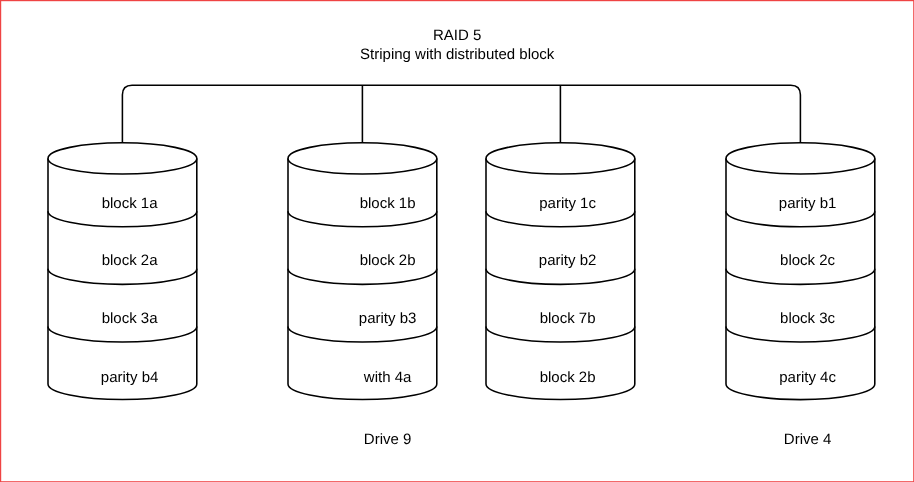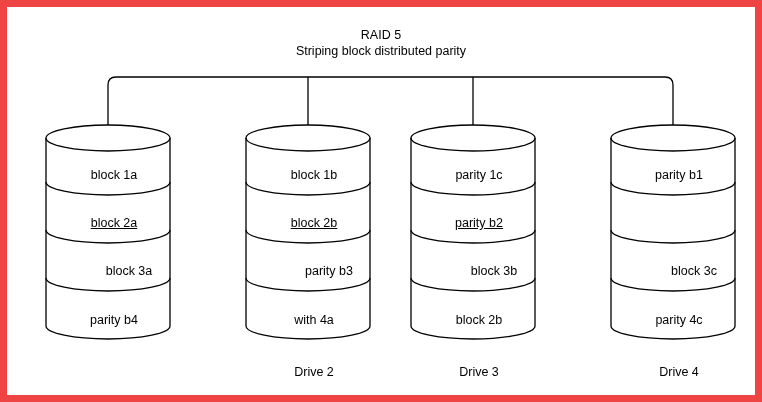--- a/index.html
+++ b/index.html
@@ -5,21 +5,21 @@
   html, body {
     margin: 0;
     padding: 0;
     background: #ffffff;
   }
   .canvas {
     position: relative;
     width: 762px;
     height: 402px;
     box-sizing: border-box;
-    border: 7px solid #ef4444;
+    border: 1px solid #ef4444;
     background: #ffffff;
     font-family: "Liberation Sans", "DejaVu Sans", sans-serif;
     color: #000000;
     overflow: hidden;
   }
   .diagram-svg {
     position: absolute;
     top: 0;
     left: 0;
   }
@@ -36,27 +36,27 @@
     position: absolute;
     width: 136px;
     height: 16px;
     line-height: 16px;
     text-align: center;
     font-size: 12.5px;
     white-space: nowrap;
   }
   
   .col-1 { left: 39px; }
-  .col-2 { left: 239px; }
+  .col-2 { left: 254px; }
   .col-3 { left: 404px; }
   .col-4 { left: 604px; }
   
   .row-1 { top: 160px; }
-  .row-2 { top: 208px; text-decoration: underline; }
-  .row-3 { top: 256px; margin-left: 15px; }
+  .row-2 { top: 208px; }
+  .row-3 { top: 256px; }
   .row-4 { top: 305px; }
   .row-drive { top: 357px; }
 </style>
 </head>
 <body>
 
 <div class="canvas">
 
   <svg class="diagram-svg" width="762" height="402" viewBox="0 0 762 402">
     <g fill="none" stroke="#000000" stroke-width="1.3">
@@ -96,38 +96,38 @@
         <path d="M 604 131 A 62 13 0 0 0 728 131"></path>
         <path d="M 604 175 A 62 13 0 0 0 728 175"></path>
         <path d="M 604 223 A 62 13 0 0 0 728 223"></path>
         <path d="M 604 271 A 62 13 0 0 0 728 271"></path>
       </g>
     </g>
   </svg>
 
   <div class="title-block">
     <div>RAID 5</div>
-    <div>Striping block distributed parity</div>
+    <div>Striping with distributed block</div>
   </div>
 
   <div class="txt col-1 row-1">block 1a</div>
   <div class="txt col-1 row-2">block 2a</div>
   <div class="txt col-1 row-3">block 3a</div>
   <div class="txt col-1 row-4">parity b4</div>
 
   <div class="txt col-2 row-1">block 1b</div>
   <div class="txt col-2 row-2">block 2b</div>
   <div class="txt col-2 row-3">parity b3</div>
   <div class="txt col-2 row-4">with 4a</div>
-  <div class="txt col-2 row-drive">Drive 2</div>
+  <div class="txt col-2 row-drive">Drive 9</div>
 
   <div class="txt col-3 row-1">parity 1c</div>
   <div class="txt col-3 row-2">parity b2</div>
-  <div class="txt col-3 row-3">block 3b</div>
+  <div class="txt col-3 row-3">block 7b</div>
   <div class="txt col-3 row-4">block 2b</div>
-  <div class="txt col-3 row-drive">Drive 3</div>
 
   <div class="txt col-4 row-1">parity b1</div>
+  <div class="txt col-4 row-2">block 2c</div>
   <div class="txt col-4 row-3">block 3c</div>
   <div class="txt col-4 row-4">parity 4c</div>
   <div class="txt col-4 row-drive">Drive 4</div>
 
 </div>
 
 </body></html>

